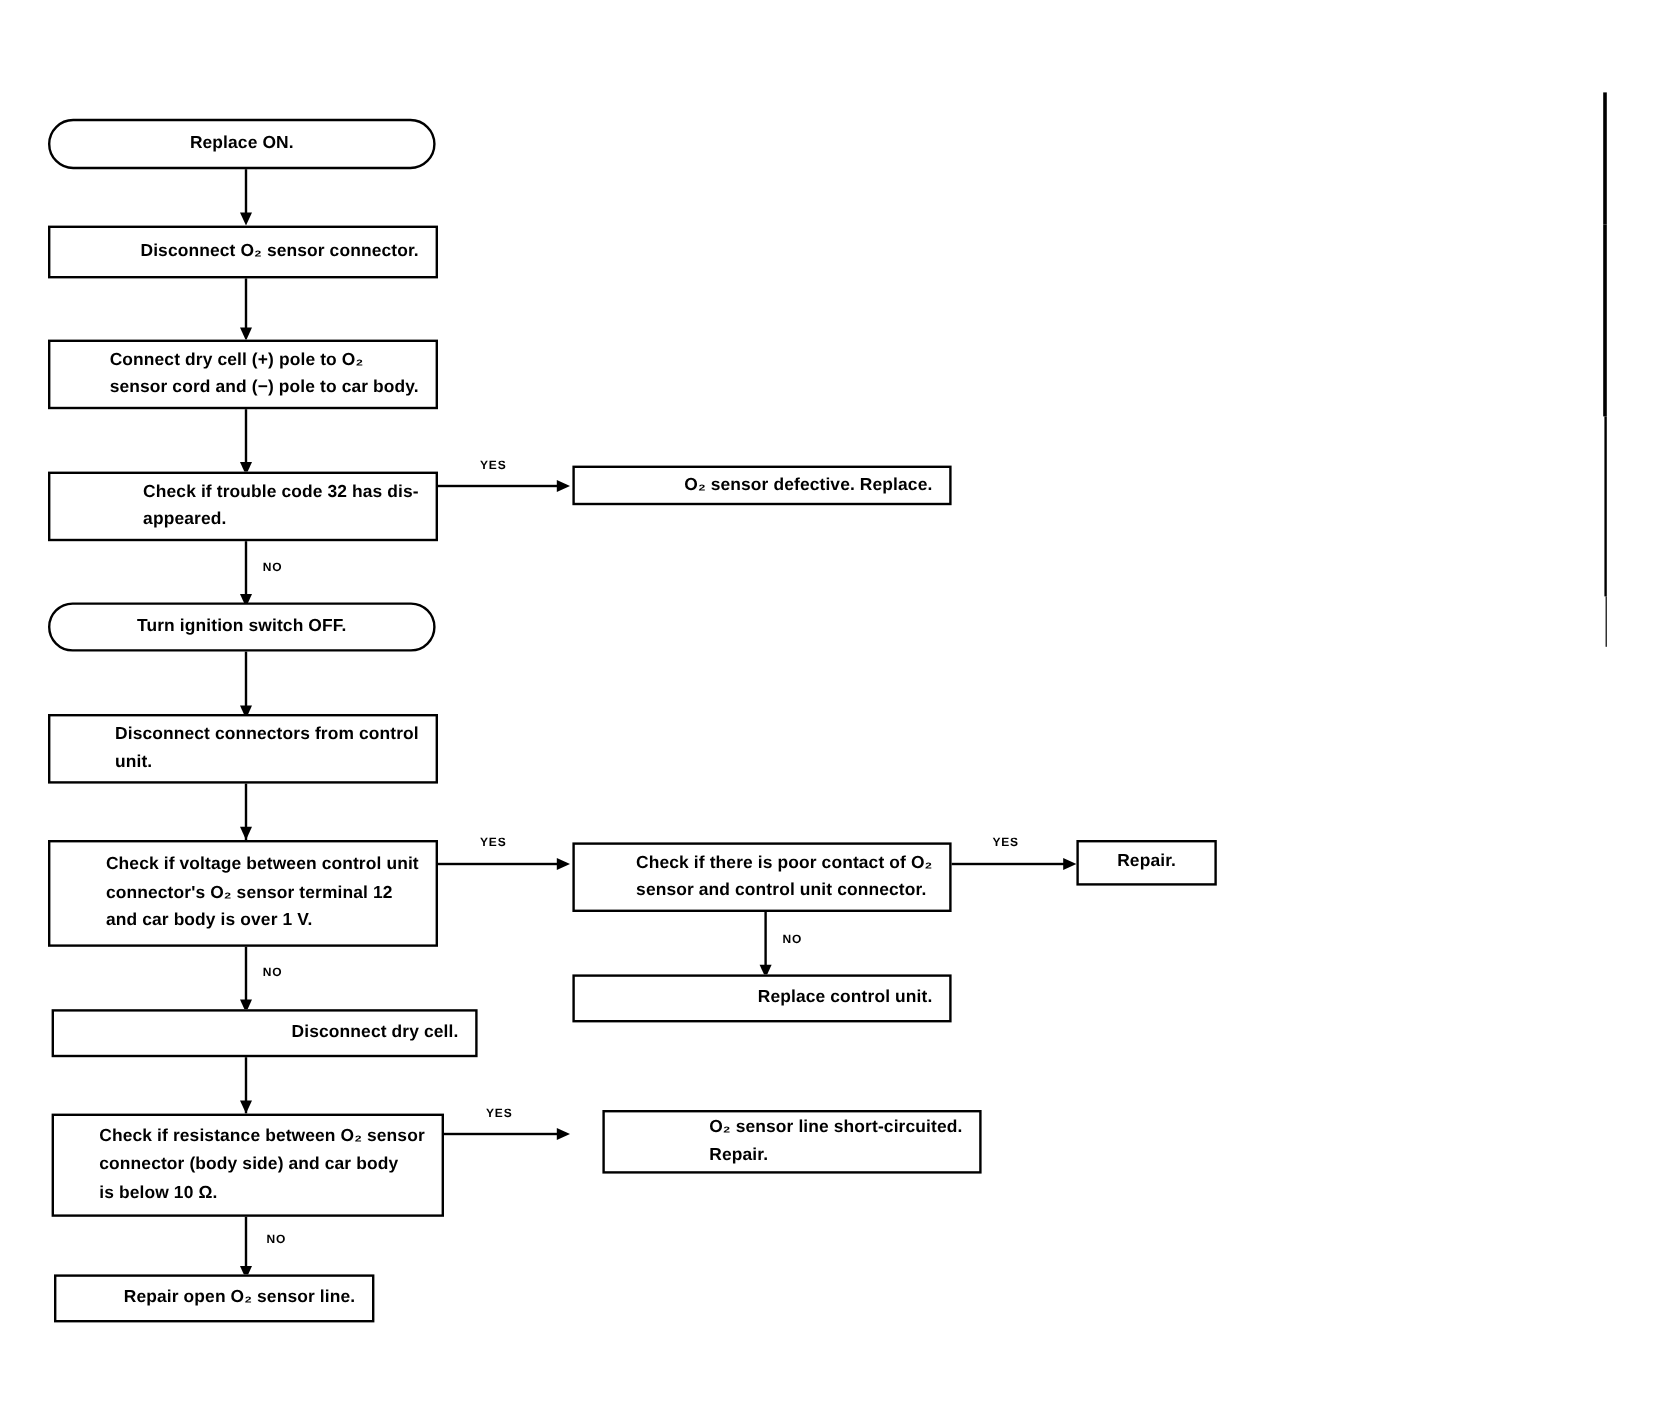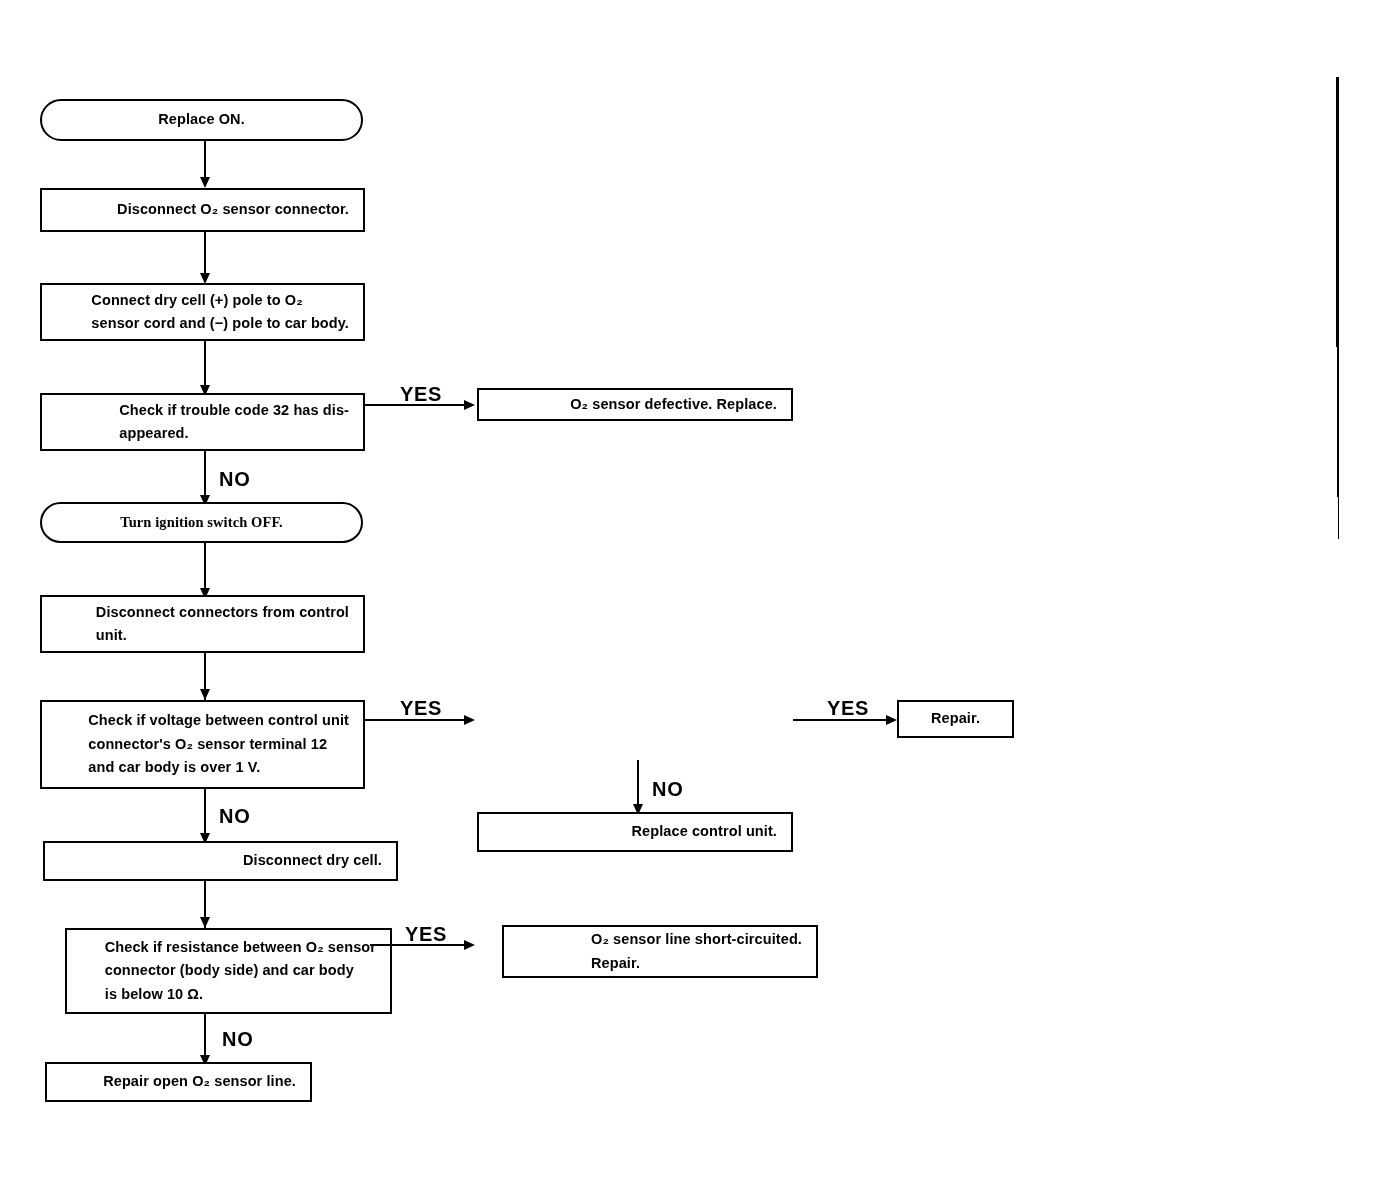--- a/index.html
+++ b/index.html
@@ -73,21 +73,21 @@
     width: 0;
     height: 0;
     border-top: 5.5px solid transparent;
     border-bottom: 5.5px solid transparent;
     border-left: 11px solid #000000;
   }
 
   
   .branch-label {
     position: absolute;
-    font-size: 20px;
+    font-size: 10px;
     font-weight: 600;
     letter-spacing: 0.7px;
     color: #000000;
     white-space: nowrap;
   }
 
   
   .edge-mark {
     position: absolute;
     background: #000000;
@@ -130,21 +130,21 @@
   <div class="branch-label" style="left:400px; top:383px;">YES</div>
 
   <div class="node rect" style="left:477px; top:388px; width:316px; height:33px;">
     <span class="txt">O₂ sensor defective.  Replace.</span>
   </div>
 
   <div class="vline" style="left:204px; top:451px; height:48px;"></div>
   <div class="arrow-down" style="left:199.5px; top:495px;"></div>
   <div class="branch-label" style="left:219px; top:468px;">NO</div>
 
-  <div class="node terminal" style="left:40px; top:502px; width:323px; height:41px;font-family:Liberation Serif, serif;">
+  <div class="node terminal" style="left:40px; top:502px; width:323px; height:41px;">
     <span class="txt">Turn ignition switch OFF.</span>
   </div>
 
   <div class="vline" style="left:204px; top:543px; height:48px;"></div>
   <div class="arrow-down" style="left:199.5px; top:588px;"></div>
 
   <div class="node rect" style="left:40px; top:595px; width:325px; height:58px;">
     <span class="txt">Disconnect connectors from control
 unit.</span>
   </div>
@@ -166,21 +166,21 @@
   <div class="arrow-down" style="left:199.5px; top:833px;"></div>
   <div class="branch-label" style="left:219px; top:805px;">NO</div>
 
   <div class="node rect" style="left:43px; top:841px; width:355px; height:40px;">
     <span class="txt">Disconnect dry cell.</span>
   </div>
 
   <div class="vline" style="left:204px; top:881px; height:47px;"></div>
   <div class="arrow-down" style="left:199.5px; top:917px;"></div>
 
-  <div class="node rect" style="left:43px; top:928px; width:327px; height:86px;margin-left:22px;">
+  <div class="node rect" style="left:43px; top:928px; width:327px; height:86px;">
     <span class="txt">Check if resistance between O₂ sensor
 connector (body side) and car body
 is below 10 Ω.</span>
   </div>
 
   <div class="hline" style="left:370px; top:944px; width:95px;"></div>
   <div class="arrow-right" style="left:464px; top:939.5px;"></div>
   <div class="branch-label" style="left:405px; top:923px;">YES</div>
 
   <div class="node rect" style="left:502px; top:925px; width:316px; height:53px;">
@@ -189,20 +189,24 @@
   </div>
 
   <div class="vline" style="left:204px; top:1014px; height:47px;"></div>
   <div class="arrow-down" style="left:199.5px; top:1055px;"></div>
   <div class="branch-label" style="left:222px; top:1028px;">NO</div>
 
   <div class="node rect" style="left:45px; top:1062px; width:267px; height:40px;">
     <span class="txt">Repair open O₂ sensor line.</span>
   </div>
 
+  <div class="node rect" style="left:477px; top:702px; width:316px; height:58px;">
+    <span class="txt">Check if there is poor contact of O₂
+sensor and control unit connector.</span>
+  </div>
 
   <div class="hline" style="left:793px; top:719px; width:95px;"></div>
   <div class="arrow-right" style="left:886px; top:714.5px;"></div>
   <div class="branch-label" style="left:827px; top:697px;">YES</div>
 
   <div class="node rect" style="left:897px; top:700px; width:117px; height:38px; justify-content:center; padding:0 8px;">
     <span class="txt">Repair.</span>
   </div>
 
   <div class="vline" style="left:637px; top:760px; height:48px;"></div>

